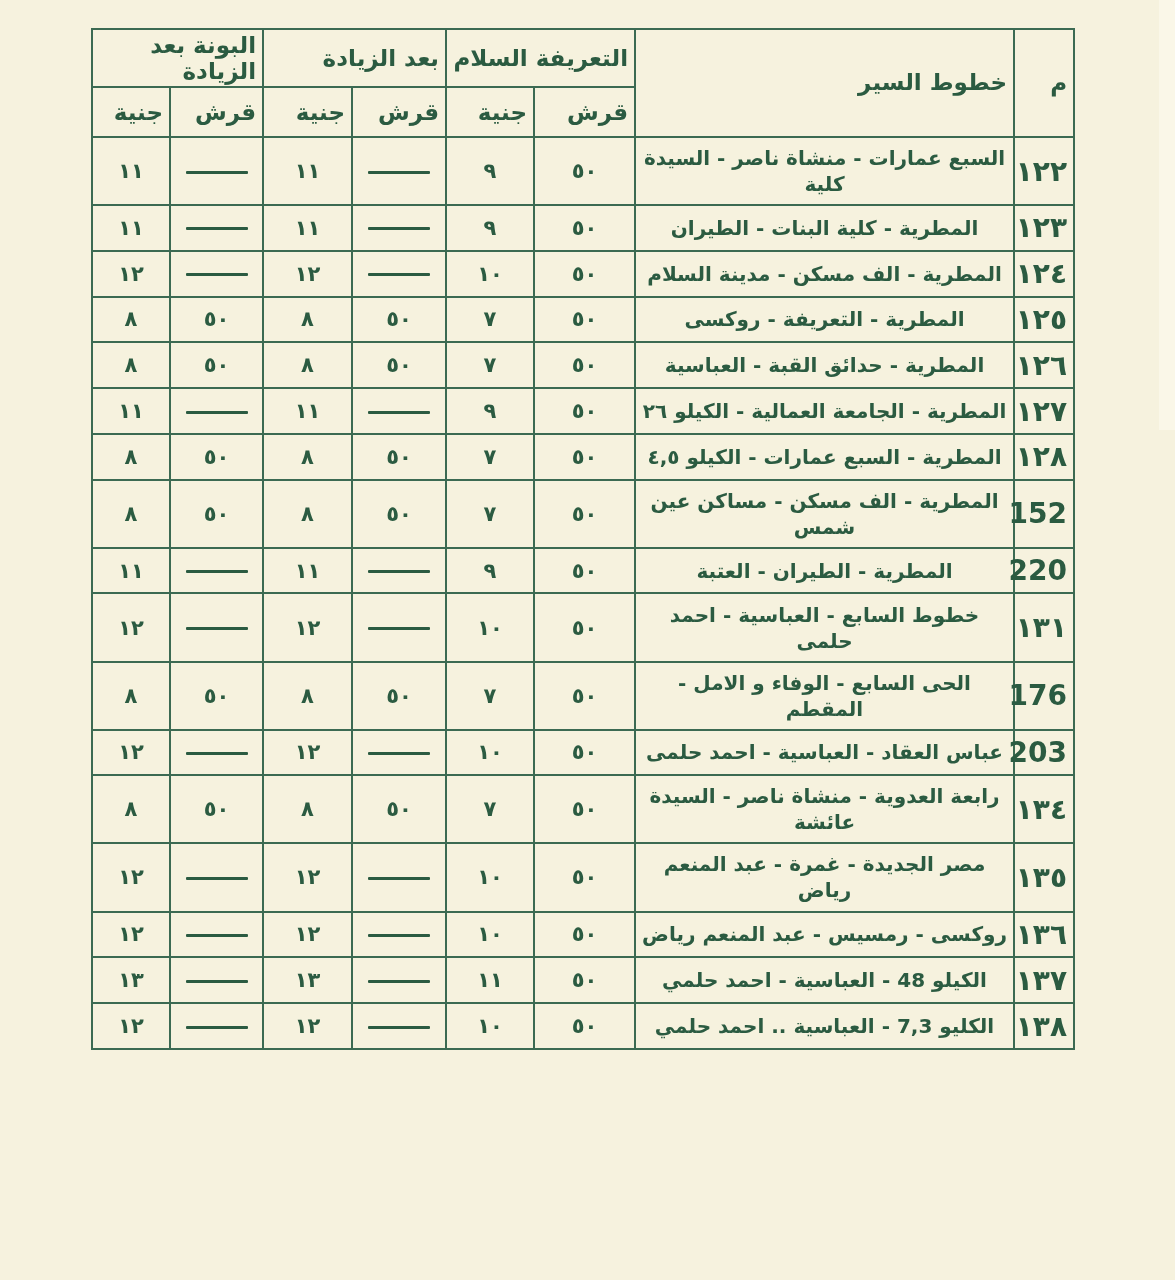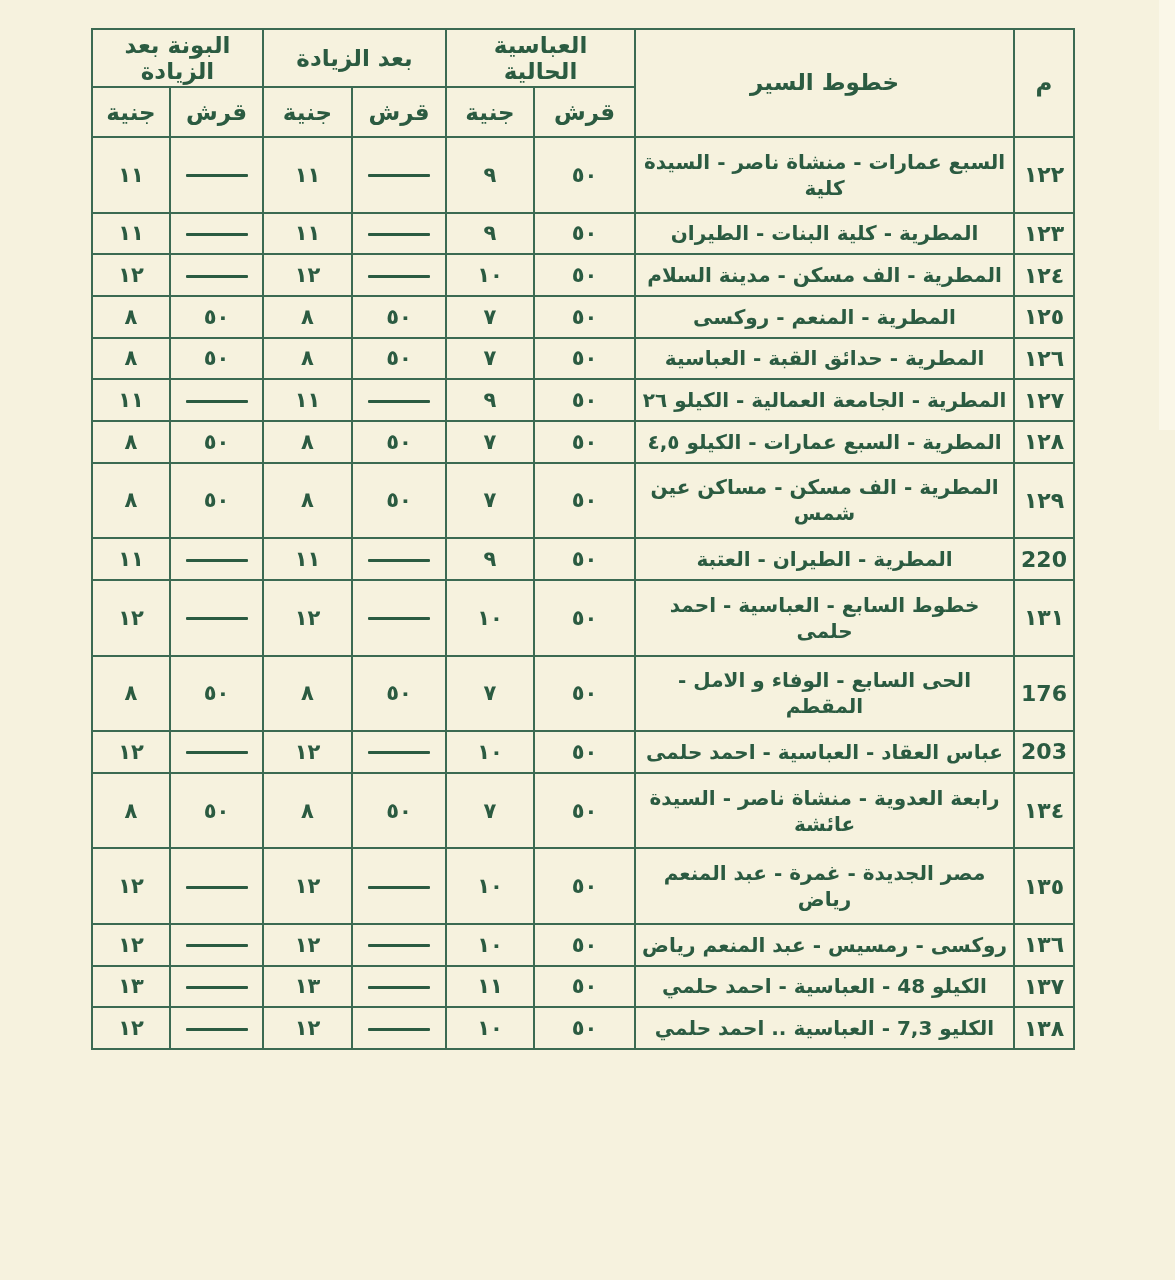--- a/index.html
+++ b/index.html
@@ -32,24 +32,24 @@
     border-collapse:collapse;table-layout:fixed;
     direction:rtl;
   }
   .tariff th,.tariff td{
     border:2px solid var(--line);
     text-align:center;vertical-align:middle;
     font-weight:bold;
     color:var(--ink);
     padding:2px 6px;
   }
-  .tariff thead th{font-size:23px;}
+  .tariff thead th{font-size:23px;text-align:right;}
   .group-row{height:52px;}
   .sub-row{height:50px;}
-  .c-no{font-size:22px;}
+  .c-no{font-size:28px;}
   .c-route{font-size:20px;line-height:1.3;padding:2px 12px;}
   .c-val{font-size:21px;letter-spacing:1px;}
   .dash{
     display:inline-block;width:62px;height:3px;
     background:var(--ink);vertical-align:middle;border-radius:1px;
   }
 </style>
 </head>
 <body>
 
@@ -64,21 +64,21 @@
       <col style="width:88px">
       <col style="width:94px">
       <col style="width:89px">
       <col style="width:93px">
       <col style="width:78px">
     </colgroup>
     <thead>
       <tr class="group-row">
         <th rowspan="2" class="c-no">م</th>
         <th rowspan="2" class="c-route">خطوط السير</th>
-        <th colspan="2">العباسية الحالية</th>
+        <th colspan="2">التعريفة السلام</th>
         <th colspan="2">بعد الزيادة</th>
         <th colspan="2">البونة بعد الزيادة</th>
       </tr>
       <tr class="sub-row">
         <th>قرش</th>
         <th>جنية</th>
         <th>قرش</th>
         <th>جنية</th>
         <th>قرش</th>
         <th>جنية</th>
@@ -110,21 +110,21 @@
           <td class="c-route">المطرية - الف مسكن - مدينة السلام</td>
           <td class="c-val">٥٠</td>
           <td class="c-val">١٠</td>
           <td class="c-val"><span class="dash"></span></td>
           <td class="c-val">١٢</td>
           <td class="c-val"><span class="dash"></span></td>
           <td class="c-val">١٢</td>
         </tr>
         <tr>
           <td class="c-no">١٢٥</td>
-          <td class="c-route">المطرية - المنعم - روكسى</td>
+          <td class="c-route">المطرية - التعريفة - روكسى</td>
           <td class="c-val">٥٠</td>
           <td class="c-val">٧</td>
           <td class="c-val">٥٠</td>
           <td class="c-val">٨</td>
           <td class="c-val">٥٠</td>
           <td class="c-val">٨</td>
         </tr>
         <tr>
           <td class="c-no">١٢٦</td>
           <td class="c-route">المطرية - حدائق القبة - العباسية</td>
@@ -149,21 +149,21 @@
           <td class="c-no">١٢٨</td>
           <td class="c-route">المطرية - السبع عمارات - الكيلو ٤,٥</td>
           <td class="c-val">٥٠</td>
           <td class="c-val">٧</td>
           <td class="c-val">٥٠</td>
           <td class="c-val">٨</td>
           <td class="c-val">٥٠</td>
           <td class="c-val">٨</td>
         </tr>
         <tr>
-          <td class="c-no">١٢٩</td>
+          <td class="c-no">152</td>
           <td class="c-route">المطرية - الف مسكن - مساكن عين شمس</td>
           <td class="c-val">٥٠</td>
           <td class="c-val">٧</td>
           <td class="c-val">٥٠</td>
           <td class="c-val">٨</td>
           <td class="c-val">٥٠</td>
           <td class="c-val">٨</td>
         </tr>
         <tr>
           <td class="c-no">220</td>

